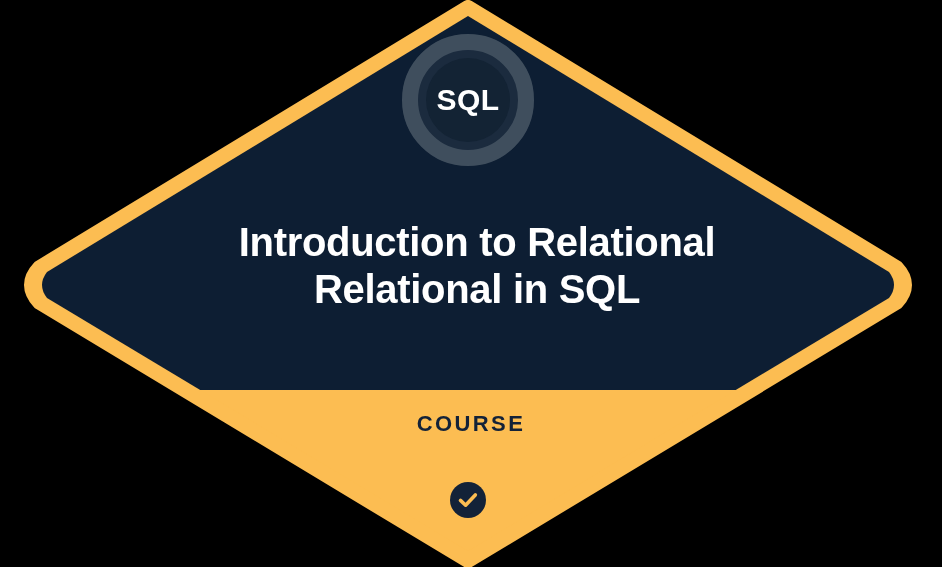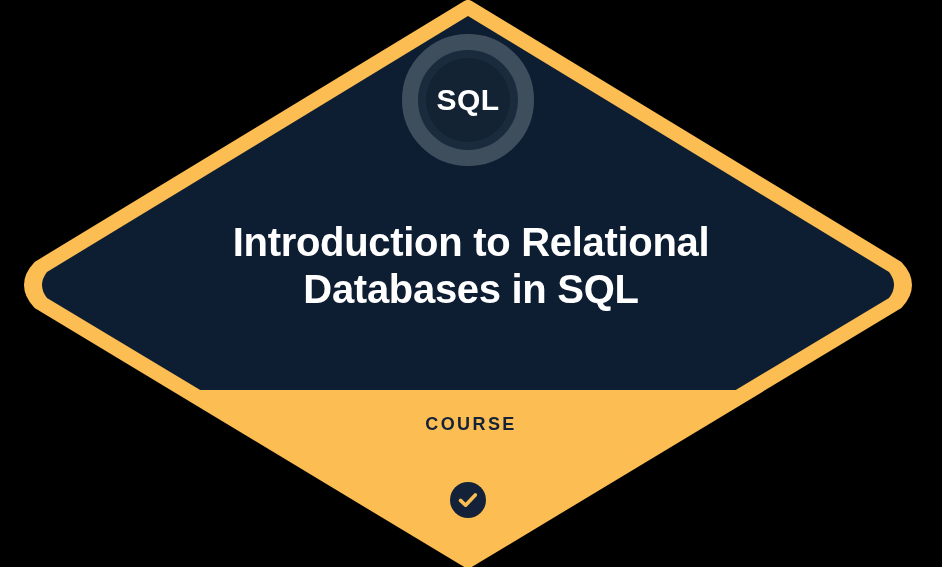--- a/index.html
+++ b/index.html
@@ -59,21 +59,21 @@
     font-weight: 700;
     color: #FFFFFF;
     letter-spacing: 0.5px;
     line-height: 1;
     font-family: "Liberation Sans", sans-serif;
   }
 
   
   #course-title {
     position: absolute;
-    left: 121px;
+    left: 127px;
     top: 219px;
     width: 700px;
     text-align: center;
     color: #FFFFFF;
     font-size: 40px;
     font-weight: 700;
     line-height: 47px;
     letter-spacing: -0.3px;
     font-family: "Liberation Sans", sans-serif;
   }
@@ -81,21 +81,21 @@
   
   #status-block {
     position: absolute;
     left: 221px;
     top: 406px;
     width: 500px;
     text-align: center;
   }
   .status-line {
     color: #132238;
-    font-size: 18px;
+    font-size: 22px;
     font-weight: 700;
     letter-spacing: 2.4px;
     line-height: 36px;
     text-transform: uppercase;
     font-family: "Liberation Sans", sans-serif;
   }
 
   
   #check-badge {
     position: absolute;
@@ -146,21 +146,21 @@
   </svg>
 
   <div class="overlay">
 
     <div id="tech-chip">
       <span id="tech-chip-label">SQL</span>
     </div>
 
     <div id="course-title">
       <div>Introduction to Relational</div>
-      <div>Databases in SQL</div>
+      <div>Relational in SQL</div>
     </div>
 
     <div id="status-block">
       <div class="status-line">COURSE</div>
     </div>
 
     <svg id="check-badge" viewBox="0 0 36 36">
       <circle cx="18" cy="18" r="18" fill="#132238"></circle>
       <path d="M 10.5 18.4 L 15.6 23.2 L 25.3 12.9" fill="none" stroke="#FCBD52" stroke-width="3.6" stroke-linecap="round" stroke-linejoin="round"></path>
     </svg>

